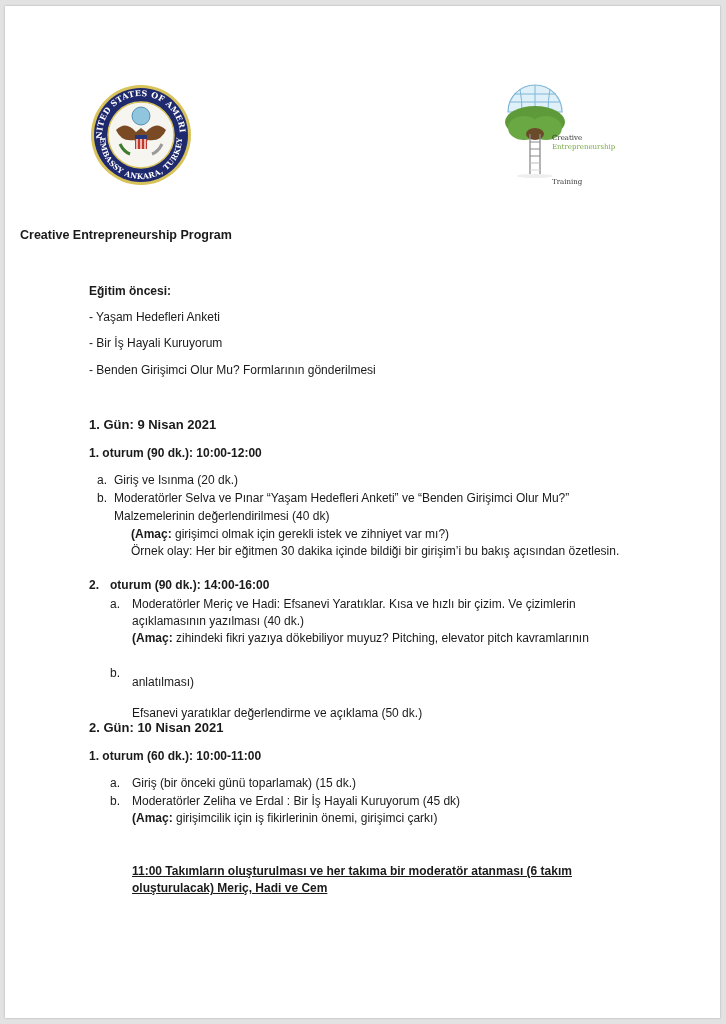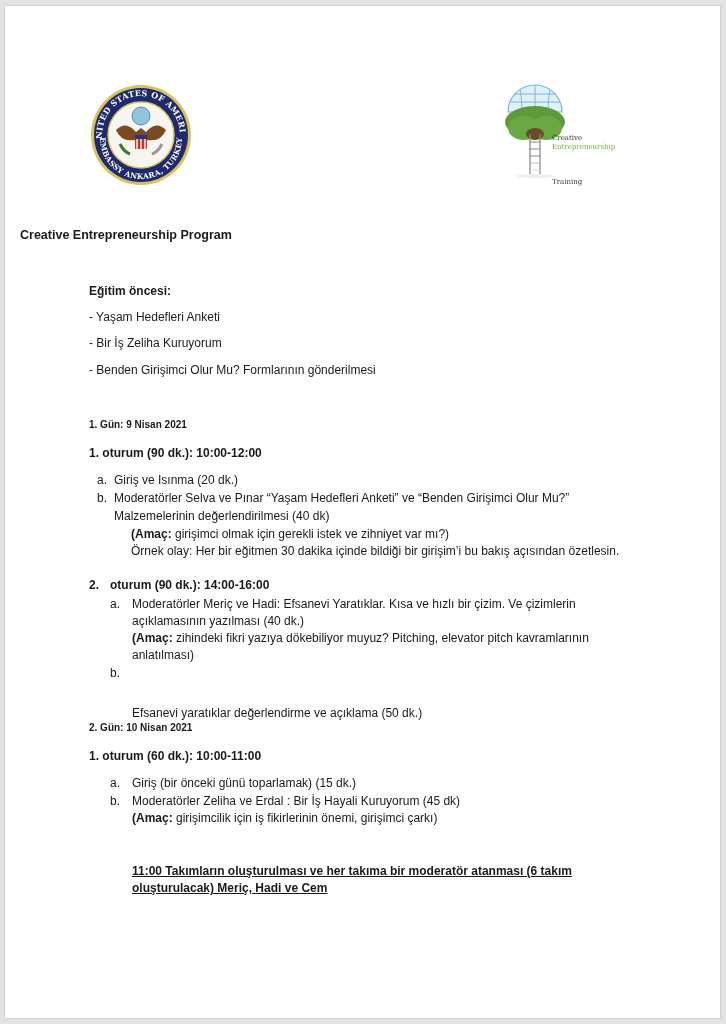--- a/index.html
+++ b/index.html
@@ -22,21 +22,21 @@
     .seal { left: 86px; top: 80px; width: 110px; height: 110px; }
     .cet-logo { left: 500px; top: 82px; width: 130px; height: 100px; }
     .cet-text { position: absolute; left: 52px; top: 52px; font-family: "DejaVu Serif", serif; font-size: 7px; line-height: 9px; }
     .cet-text .l1 { color: #333; }
     .cet-text .l2 { color: #7aa84a; }
     .cet-text .l3 { color: #333; margin-top: 26px; }
 
     .title { left: 0; width: 726px; top: 228px; text-align: left; font-weight: bold; font-size: 12.5px; margin-left: 20px; }
     .t { font-size: 12px; line-height: 18px; white-space: nowrap; }
     .b { font-weight: bold; }
-    .h2 { font-size: 10px; font-weight: bold; }
+    .h2 { font-size: 13px; font-weight: bold; }
     .u { text-decoration: underline; }
   </style>
 </head>
 <body>
 
 <div class="page"></div>
 
 <div class="abs seal">
   <svg width="110" height="110" viewBox="0 0 110 110">
     <circle cx="55" cy="55" r="50" fill="#d8c25a"></circle>
@@ -87,21 +87,21 @@
     <div class="l1">Creative</div>
     <div class="l2">Entrepreneurship</div>
     <div class="l3">Training</div>
   </div>
 </div>
 
 <div class="abs title">Creative Entrepreneurship Program</div>
 
 <div class="abs t b" style="left:89px; top:282px;">Eğitim öncesi:</div>
 <div class="abs t" style="left:89px; top:308px;">- Yaşam Hedefleri Anketi</div>
-<div class="abs t" style="left:89px; top:334px;">- Bir İş Zeliha Kuruyorum</div>
+<div class="abs t" style="left:89px; top:334px;">- Bir İş Hayali Kuruyorum</div>
 <div class="abs t" style="left:89px; top:361px;">- Benden Girişimci Olur Mu? Formlarının gönderilmesi</div>
 
 <div class="abs t h2" style="left:89px; top:416px;">1. Gün: 9 Nisan 2021</div>
 <div class="abs t b" style="left:89px; top:444px;">1. oturum (90 dk.): 10:00-12:00</div>
 
 <div class="abs t" style="left:97px; top:471px;">a.</div>
 <div class="abs t" style="left:114px; top:471px;">Giriş ve Isınma (20 dk.)</div>
 
 <div class="abs t" style="left:97px; top:489px;">b.</div>
 <div class="abs t" style="left:114px; top:489px;">Moderatörler Selva ve Pınar  “Yaşam Hedefleri Anketi” ve “Benden Girişimci Olur Mu?”</div>
@@ -114,21 +114,21 @@
 
 <div class="abs t b" style="left:89px; top:576px;">2.</div>
 <div class="abs t b" style="left:110px; top:576px;">oturum (90 dk.): 14:00-16:00</div>
 
 <div class="abs t" style="left:110px; top:595px;">a.</div>
 <div class="abs t" style="left:132px; top:595px;">Moderatörler Meriç ve Hadi: Efsanevi Yaratıklar. Kısa ve hızlı bir çizim. Ve çizimlerin</div>
 <div class="abs t" style="left:132px; top:612px;">açıklamasının yazılması (40 dk.)</div>
 <div class="abs t" style="left:132px; top:629px;">
   <span class="b">(Amaç:</span><span> zihindeki fikri yazıya dökebiliyor muyuz? Pitching, elevator pitch kavramlarının</span>
 </div>
-<div class="abs t" style="left:132px; top:646px;">anlatılması)</div>
+<div class="abs t" style="left:132px; top:673px;">anlatılması)</div>
 
 <div class="abs t" style="left:110px; top:664px;">b.</div>
 <div class="abs t" style="left:132px; top:664px;margin-top:40px;">Efsanevi yaratıklar değerlendirme ve açıklama (50 dk.)</div>
 
 <div class="abs t h2" style="left:89px; top:719px;">2. Gün:  10 Nisan 2021</div>
 <div class="abs t b" style="left:89px; top:747px;">1. oturum (60 dk.): 10:00-11:00</div>
 
 <div class="abs t" style="left:110px; top:774px;">a.</div>
 <div class="abs t" style="left:132px; top:774px;">Giriş (bir önceki günü toparlamak) (15 dk.)</div>
 <div class="abs t" style="left:110px; top:792px;">b.</div>

